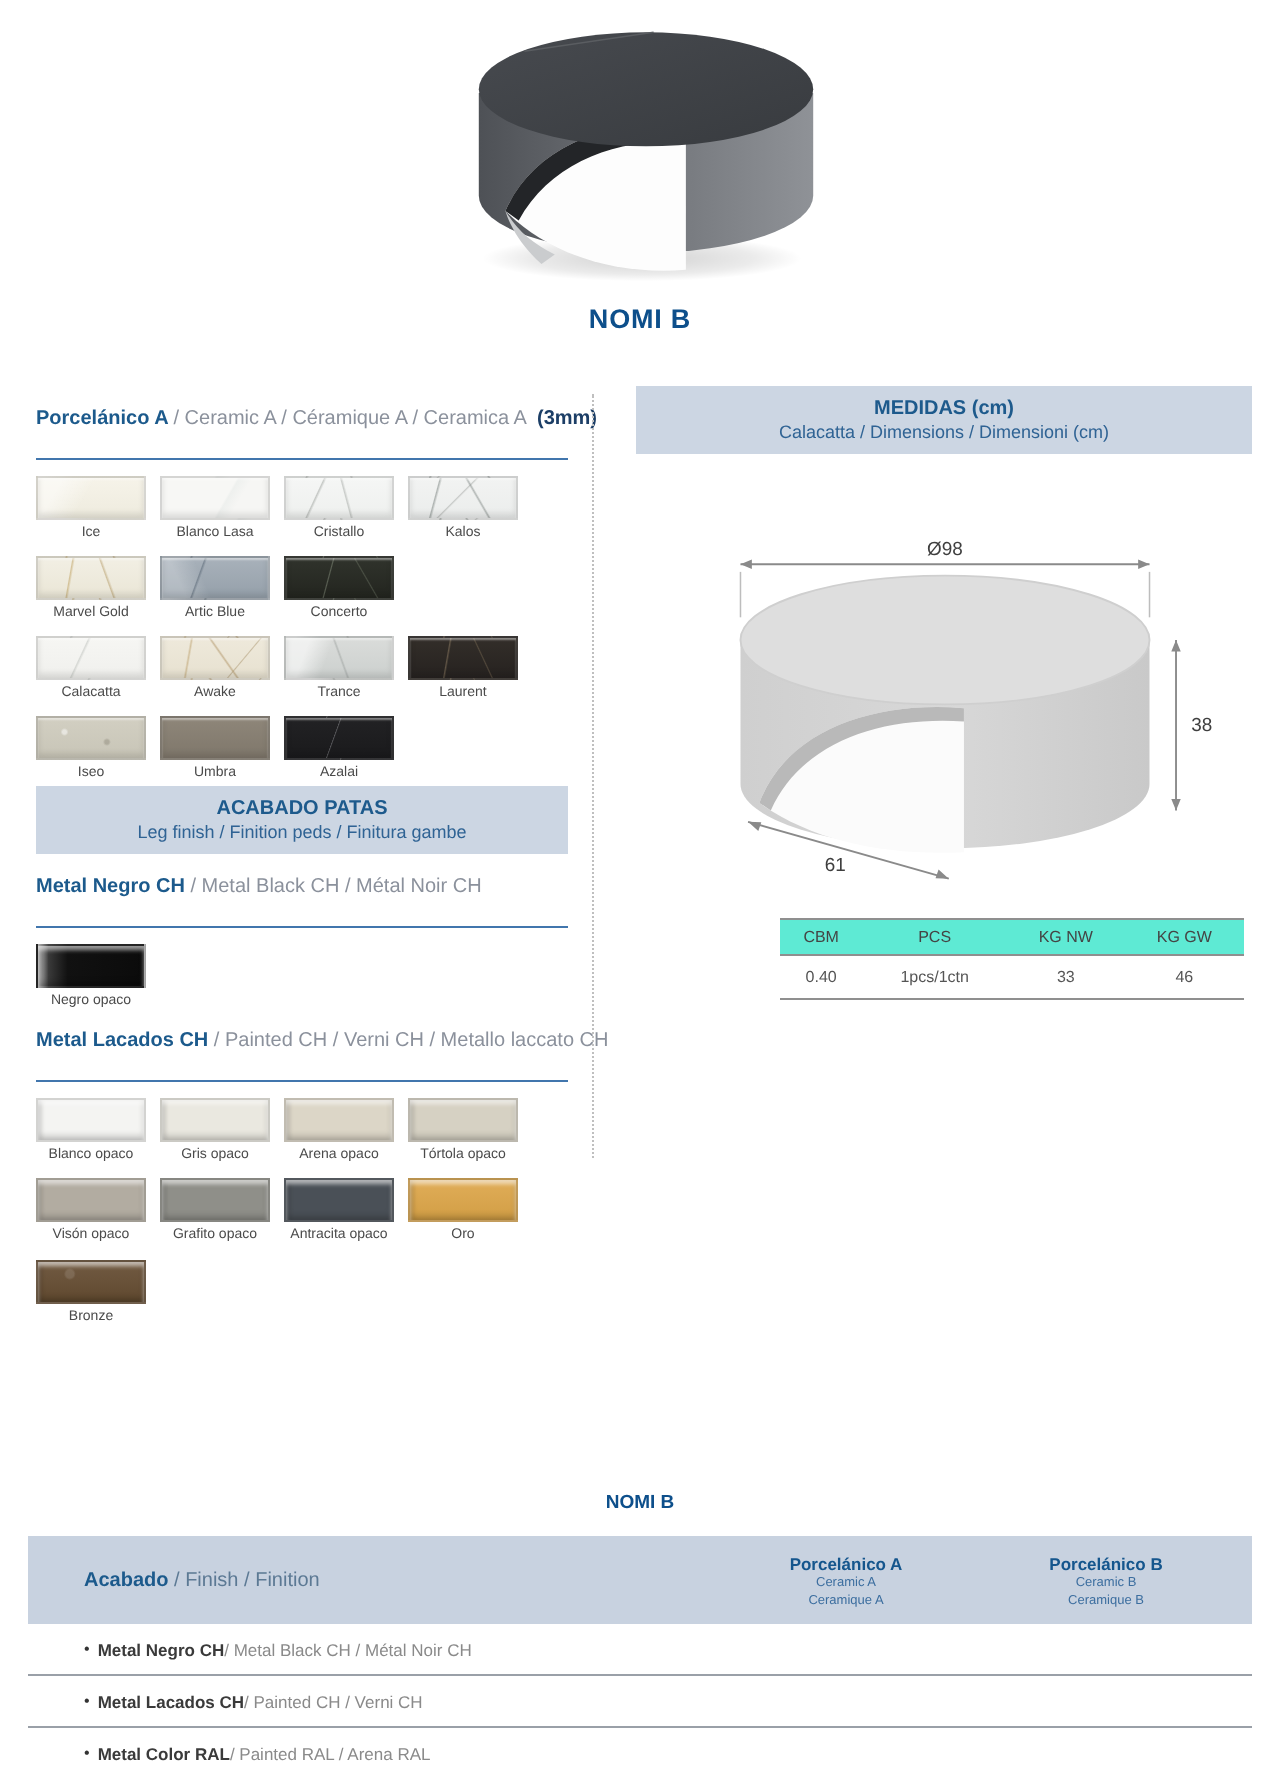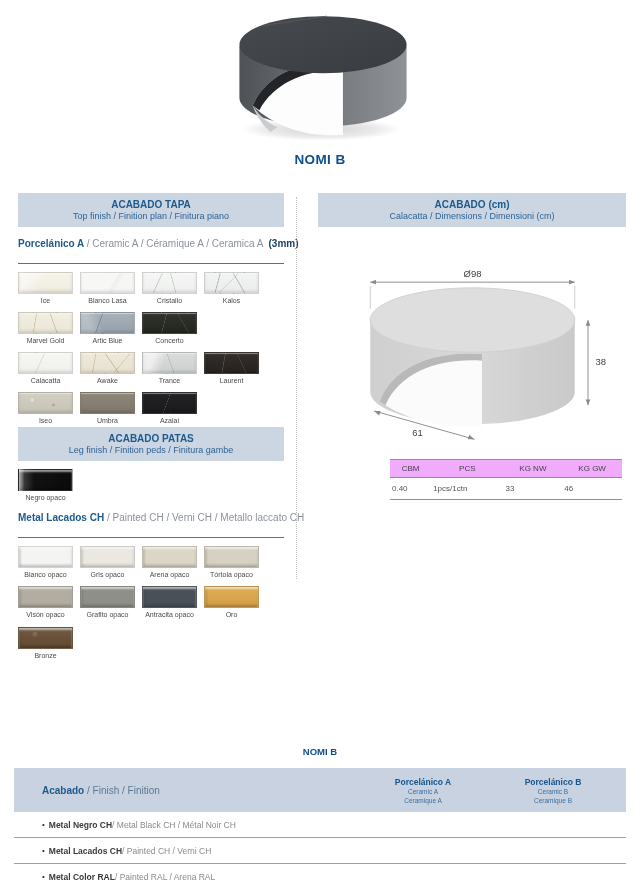--- a/index.html
+++ b/index.html
@@ -41,23 +41,23 @@
     box-shadow:inset 0 1px 1px rgba(255,255,255,.45), inset 0 -2px 3px rgba(0,0,0,.12);}
   .sw.metal{box-shadow:inset 0 2px 2px rgba(255,255,255,.6), inset 0 -2px 3px rgba(0,0,0,.2),
     inset 2px 0 2px rgba(0,0,0,.10);}
   .sw-label{font-size:7px;color:#4a4a4a;text-align:center;margin-top:3px;line-height:1.1;}
 
   
   .dim-svg{display:block;margin:40px auto 0;}
   .dim-svg text{font-family:"Liberation Sans",sans-serif;font-size:10px;fill:#3f3f3f;}
   .spec-table{margin:14px 0 0 72px;border-collapse:collapse;width:232px;
     border-top:1px solid #8f8f8f;border-bottom:1px solid #8f8f8f;}
-  .spec-table th{background:#f0abfc;font-size:8px;font-weight:normal;color:#444;
+  .spec-table th{background:#5eead4;font-size:8px;font-weight:normal;color:#444;
     padding:4px 2px;border-bottom:1px solid #8f8f8f;}
-  .spec-table td{font-size:8px;color:#555;padding:6px 2px;}
+  .spec-table td{font-size:8px;color:#555;text-align:center;padding:6px 2px;}
 
   
   .bottom-title{position:absolute;left:0;top:746px;width:640px;text-align:center;
     font-size:9.5px;font-weight:bold;color:#0d4f8b;}
   .bottom-table{position:absolute;left:14px;top:768px;width:612px;}
   .bt-head{background:#c8d2e0;height:44px;display:flex;align-items:center;}
   .bt-head-left{flex:1;padding-left:28px;font-size:10px;}
   .bt-head-left .g-bold{font-size:10px;}
   .bt-head-left .g-rest{color:#5c7994;}
   .bt-cols{display:flex;gap:12px;padding-right:14px;}
@@ -97,24 +97,20 @@
     <path d="M26,106 C42,70 84,57 121,61 L121,137 C82,140 48,128 26,106 Z" fill="#fdfdfd"></path>
     <path d="M26,106 C42,70 84,57 121,61 L121,70 C86,67 50,80 33,111 Z" fill="#232528"></path>
     <path d="M26,106 C32,116 40,123 52,129 L45,134 C36,126 29,116 26,106 Z" fill="#caccce"></path>
     <ellipse cx="100" cy="42" rx="88" ry="30" fill="url(#pp-top)"></ellipse>
     <path d="M36,22 L104,12" stroke="#5a5d61" stroke-width="0.8" fill="none"></path>
   </svg>
 
   <div class="main-title">NOMI B</div>
 
   <div class="col-left">
-    <div class="band">
-      <div class="band-title">ACABADO TAPA</div>
-      <div class="band-sub">Top finish / Finition plan / Finitura piano</div>
-    </div>
     <div id="top-groups">
         <div class="group-heading"><span class="g-bold">Porcelánico A </span><span class="g-rest">/ Ceramic A / Céramique A / Ceramica A</span><span class="g-thick">(3mm)</span></div>
         <div class="swatches">
           <div class="sw-wrap">
             <div class="sw" style="background: linear-gradient(120deg, rgba(255, 255, 255, 0.5) 20%, transparent 45%), linear-gradient(rgb(246, 243, 233), rgb(238, 235, 222));"></div>
             <div class="sw-label">Ice</div>
           </div>
           <div class="sw-wrap">
             <div class="sw" style="background: linear-gradient(120deg, rgb(247, 247, 245) 58%, rgb(238, 240, 238) 60%, rgb(246, 246, 244) 70%), linear-gradient(rgb(247, 247, 245), rgb(241, 241, 239));"></div>
             <div class="sw-label">Blanco Lasa</div>
@@ -170,20 +166,21 @@
             <div class="sw-label">Azalai</div>
           </div>
         </div>
       </div>
 
     <div class="band" style="margin-top:2px">
       <div class="band-title">ACABADO PATAS</div>
       <div class="band-sub">Leg finish / Finition peds / Finitura gambe</div>
     </div>
     <div id="leg-groups">
+        <div class="group-heading"><span class="g-bold">Metal Negro CH </span><span class="g-rest">/ Metal Black CH / Métal Noir CH</span></div>
         <div class="swatches">
           <div class="sw-wrap">
             <div class="sw metal" style="background: linear-gradient(90deg, rgb(200, 200, 200) 0px, rgb(58, 58, 58) 10%, rgb(17, 17, 17) 28%, rgb(11, 11, 11) 100%);"></div>
             <div class="sw-label">Negro opaco</div>
           </div>
         </div>
         <div class="group-heading"><span class="g-bold">Metal Lacados CH </span><span class="g-rest">/ Painted CH / Verni CH / Metallo laccato CH</span></div>
         <div class="swatches">
           <div class="sw-wrap">
             <div class="sw metal" style="background: rgb(244, 244, 242);"></div>
@@ -224,21 +221,21 @@
             <div class="sw-label">Bronze</div>
           </div>
         </div>
       </div>
   </div>
 
   <div class="v-divider"></div>
 
   <div class="col-right">
     <div class="band">
-      <div class="band-title">ACABADO (cm)</div>
+      <div class="band-title">MEDIDAS (cm)</div>
       <div class="band-sub">Calacatta / Dimensions / Dimensioni (cm)</div>
     </div>
 
     <svg class="dim-svg" width="285" height="178" viewBox="0 0 300 188">
       <defs>
         <linearGradient id="dg-side" x1="0" y1="0" x2="1" y2="0">
           <stop offset="0" stop-color="#cfcfcf"></stop>
             <stop offset=".5" stop-color="#d8d8d8"></stop>
             <stop offset="1" stop-color="#c9c9c9"></stop>
         </linearGradient>

